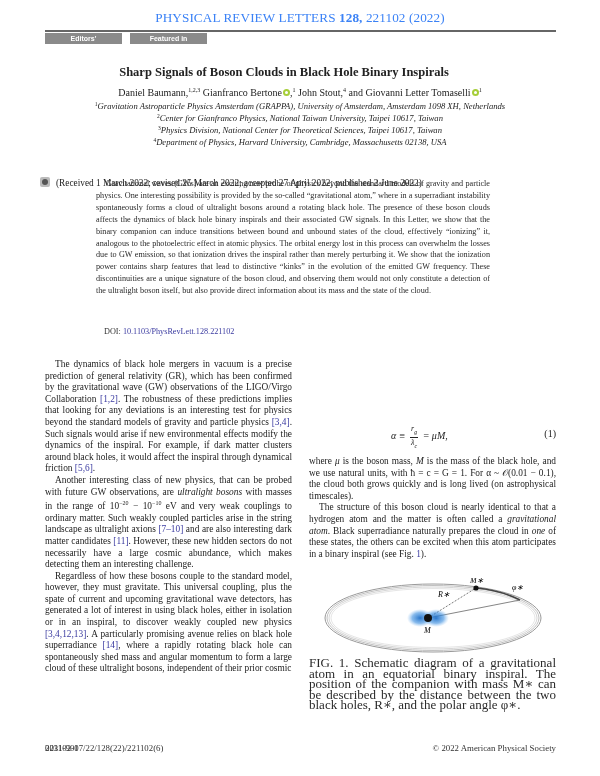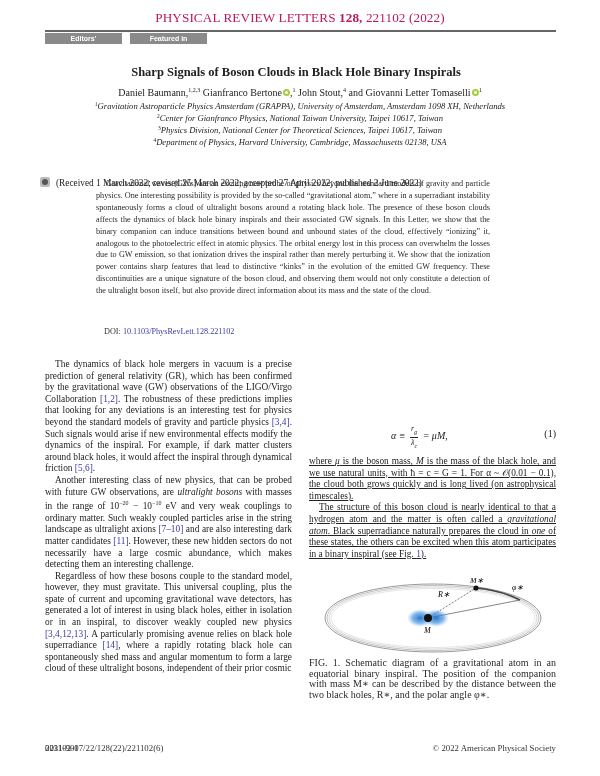--- a/index.html
+++ b/index.html
@@ -1,28 +1,28 @@
 <!DOCTYPE html>
 <html><head>
 <meta charset="utf-8">
 <style>
   * { box-sizing: border-box; margin: 0; padding: 0; }
   html, body { width: 600px; height: 776px; background: #ffffff; overflow: hidden; }
   body { font-family: "Liberation Serif", "DejaVu Serif", serif; color: #222; position: relative; }
   .page { position: absolute; left: 0; top: 0; width: 600px; height: 776px; }
 
-  .running-head { position: absolute; top: 10px; left: 45px; width: 510px; text-align: center; font-size: 13.2px; letter-spacing: 0.1px; color: #be185d; }
+  .running-head { position: absolute; top: 10px; left: 45px; width: 510px; text-align: center; font-size: 13.2px; letter-spacing: 0.1px; color: #3b82f6; }
   .running-head b { font-weight: bold; }
   .head-rule { position: absolute; top: 30px; left: 45px; width: 511px; height: 2px; background: #666; }
   .badges { position: absolute; top: 33px; left: 45px; display: flex; gap: 8px; }
   .badge { background: #8a8a8a; color: #fff; font-family: "Liberation Sans", sans-serif; font-size: 7px; font-weight: bold; height: 11px; line-height: 11px; padding: 0 9px; }
   .badge.b1 { width: 77px; text-align: center; }
   .badge.b2 { width: 77px; text-align: center; }
 
-  .title { position: absolute; top: 65px; left: 36px; width: 520px; text-align: center; font-size: 12.5px; font-weight: bold; color: #222; }
+  .title { position: absolute; top: 65px; left: 24px; width: 520px; text-align: center; font-size: 12.5px; font-weight: bold; color: #222; }
   .authors { position: absolute; top: 87px; left: 40px; width: 520px; text-align: center; font-size: 10px; color: #222; }
   .authors sup { font-size: 6px; vertical-align: 4px; }
   .orcid { display: inline-block; width: 7px; height: 7px; border-radius: 50%; background: #a6ce39; vertical-align: 0px; margin-left: 1px; position: relative; }
   .orcid::after { content: ""; position: absolute; left: 2px; top: 2px; width: 3px; height: 3px; background: #fff; border-radius: 50%; }
   .affil { position: absolute; left: 30px; width: 540px; text-align: center; font-size: 8.6px; font-style: italic; color: #222; }
   .affil sup { font-size: 5.5px; vertical-align: 3px; font-style: normal; }
   .received { position: absolute; top: 155px; left: 40px; width: 520px; text-align: left; font-size: 9.3px; color: #222; margin-top: 22px; }
   .received-icon { display: inline-block; width: 10px; height: 10px; border-radius: 2px; background: #bbb; margin-right: 6px; vertical-align: -1px; position: relative; }
   .received-icon::after { content: ""; position: absolute; left: 2px; top: 2px; width: 6px; height: 6px; border-radius: 50%; background: #555; }
 
@@ -37,24 +37,24 @@
   .col .ref { color: #3a3aa0; }
   .col i { font-style: italic; }
   .col sup { font-size: 6px; vertical-align: 4px; }
 
   .equation { position: absolute; top: 420px; left: 309px; width: 247px; height: 30px; font-size: 10px; }
   .eq-body { position: absolute; left: 82px; top: 4px; font-style: italic; }
   .eq-frac { display: inline-block; vertical-align: middle; text-align: center; font-size: 8px; line-height: 9px; margin: 0 2px; }
   .eq-frac .num { border-bottom: 0.8px solid #222; padding: 0 1px; }
   .eq-num { position: absolute; right: 0; top: 8px; }
 
-  .col-right2 { top: 456px; left: 309px; width: 247px; text-decoration: underline; }
+  .col-right2 { top: 456px; left: 309px; width: 247px; }
 
   .figure { position: absolute; top: 578px; left: 320px; width: 230px; height: 78px; }
-  .caption { position: absolute; top: 658px; left: 309px; width: 247px; font-size: 10px; line-height: 10.6px; text-align: justify; color: #2a2a2a; }
+  .caption { position: absolute; top: 658px; left: 309px; width: 247px; font-size: 13px; line-height: 10.6px; text-align: justify; color: #2a2a2a; }
 
   .footer { position: absolute; top: 743px; left: 45px; width: 511px; font-size: 8.8px; color: #333; }
   .footer .f-left { position: absolute; left: 0; }
   .footer .f-center { position: absolute; left: 0; width: 100%; text-align: left; }
   .footer .f-right { position: absolute; right: 0; }
 </style>
 </head>
 <body>
 
 <div class="page">

